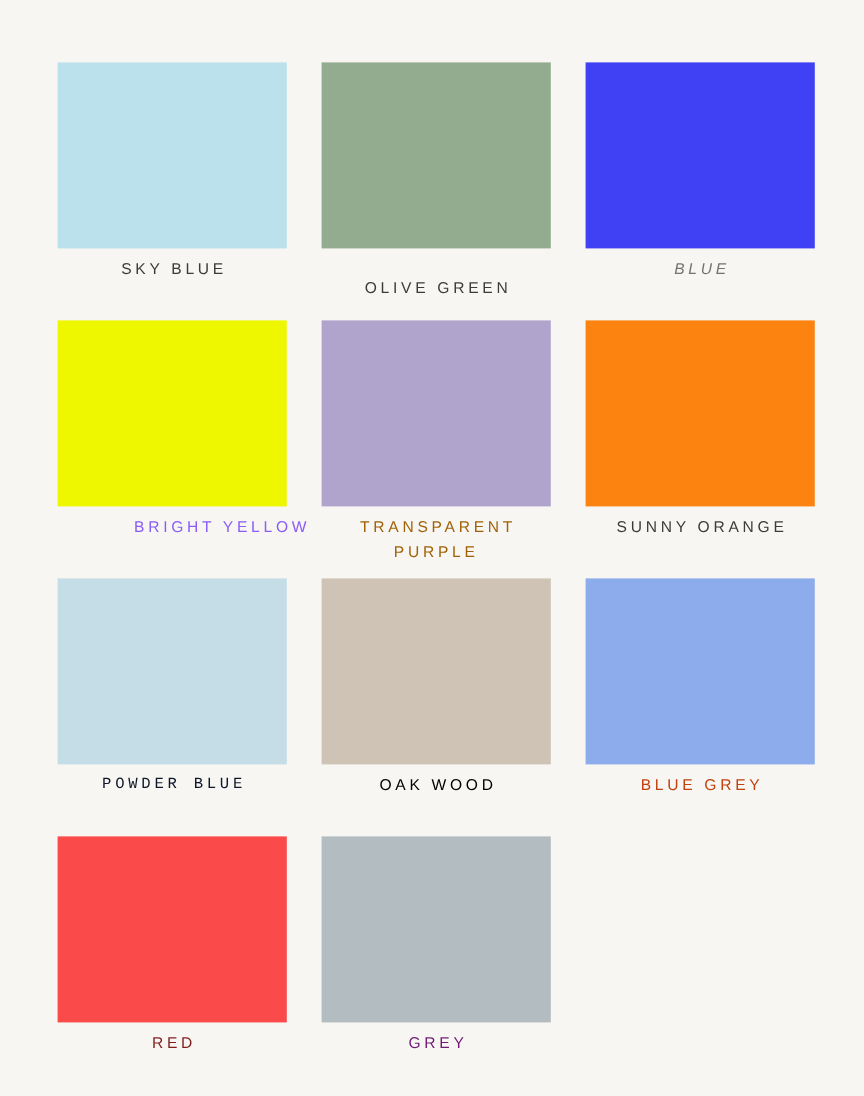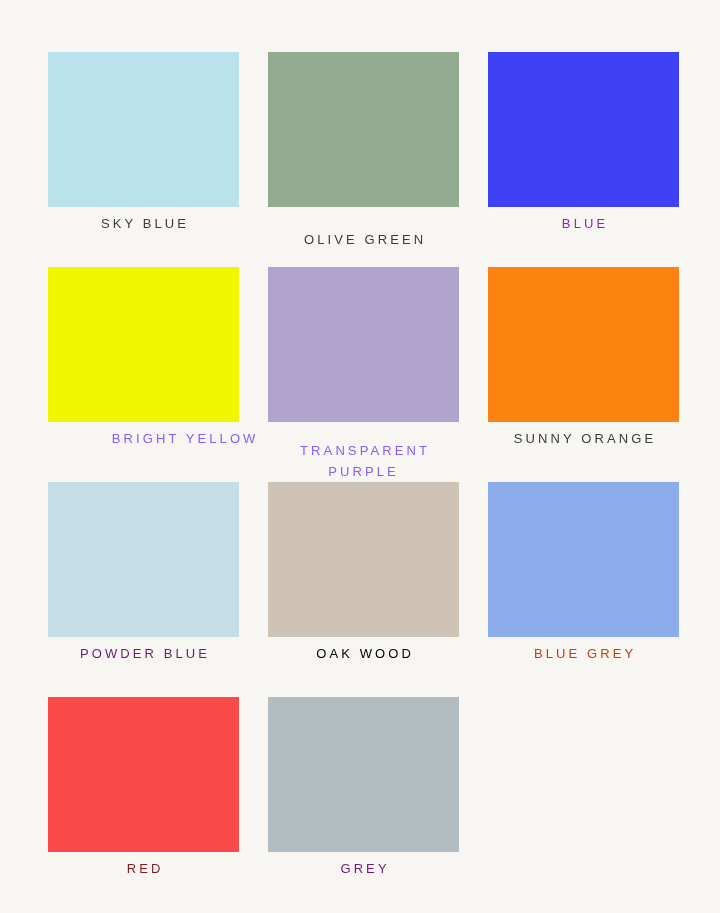--- a/index.html
+++ b/index.html
@@ -77,42 +77,42 @@
       <div class="swatch-label" style="color: rgb(59, 59, 59);">SKY BLUE</div>
     </div>
 
     <div class="swatch-cell">
       <div class="swatch-chip" style="background-color: rgb(147, 171, 142);"></div>
       <div class="swatch-label" style="color: rgb(59, 59, 59); margin-top: 16px;">OLIVE GREEN</div>
     </div>
 
     <div class="swatch-cell">
       <div class="swatch-chip" style="background-color: rgb(64, 64, 245);"></div>
-      <div class="swatch-label" style="color: #a21caf;">BLUE</div>
+      <div class="swatch-label" style="color: #737373; font-style: italic;">BLUE</div>
     </div>
 
     <div class="swatch-cell">
       <div class="swatch-chip" style="background-color: rgb(238, 246, 0);"></div>
       <div class="swatch-label" style="color: #8b5cf6; text-align: right;">BRIGHT YELLOW</div>
     </div>
 
 
     <div class="swatch-cell wrap">
       <div class="swatch-chip" style="background-color: rgb(176, 163, 204);"></div>
-      <div class="swatch-label" style="color: #8b5cf6; margin-top: 12px;">TRANSPARENT PURPLE</div>
+      <div class="swatch-label" style="color: #a16207;">TRANSPARENT PURPLE</div>
     </div>
 
     <div class="swatch-cell">
       <div class="swatch-chip" style="background-color: rgb(253, 131, 16);"></div>
       <div class="swatch-label" style="color: rgb(59, 59, 59);">SUNNY ORANGE</div>
     </div>
 
     <div class="swatch-cell">
       <div class="swatch-chip" style="background-color: rgb(197, 221, 230);"></div>
-      <div class="swatch-label" style="color: #701a75;">POWDER BLUE</div>
+      <div class="swatch-label" style="color: #0f172a; font-family: Liberation Mono, monospace;">POWDER BLUE</div>
     </div>
 
     <div class="swatch-cell">
       <div class="swatch-chip" style="background-color: rgb(206, 195, 181);"></div>
       <div class="swatch-label" style="color: #000000;">OAK WOOD</div>
     </div>
 
     <div class="swatch-cell">
       <div class="swatch-chip" style="background-color: rgb(140, 172, 236);"></div>
       <div class="swatch-label" style="color: #c2410c;">BLUE GREY</div>

